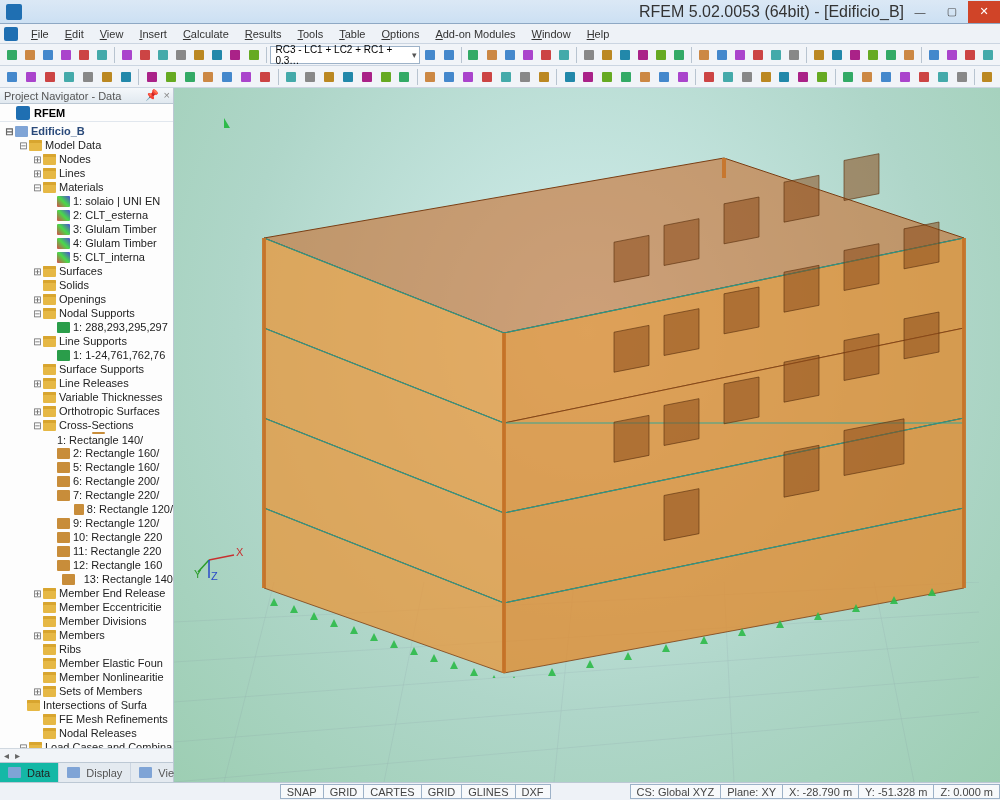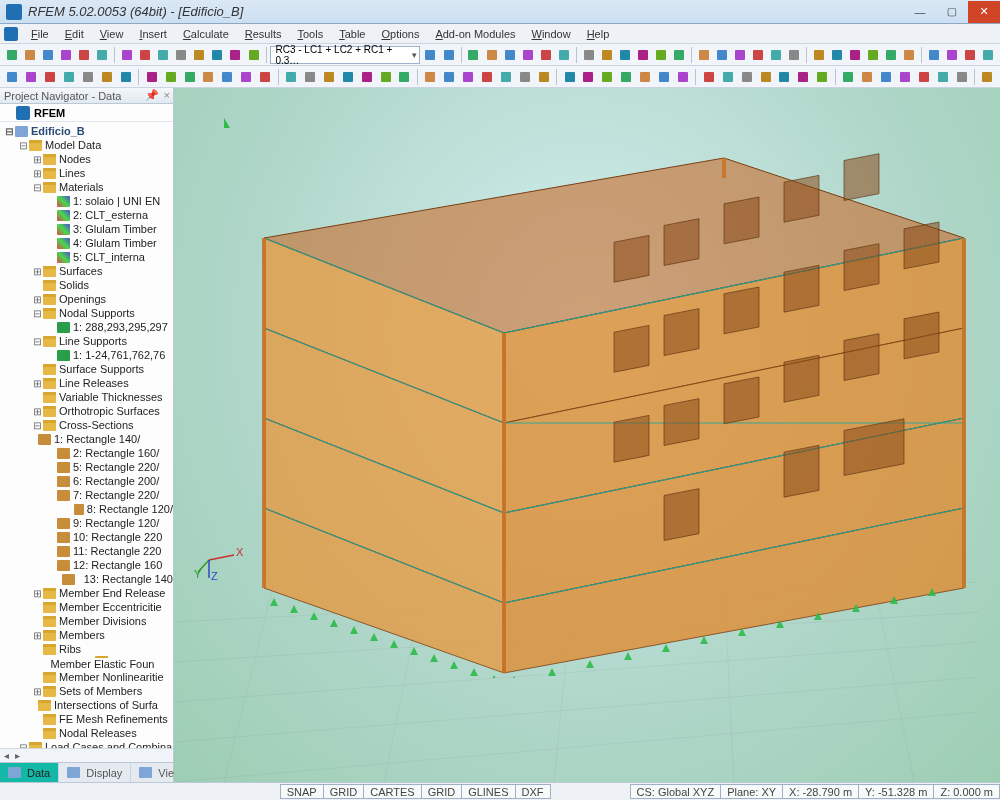--- a/index.html
+++ b/index.html
@@ -1,19 +1,19 @@
 <!DOCTYPE html>
 <html><head>
 <meta charset="utf-8">
 <style>
 * { margin: 0; padding: 0; box-sizing: border-box; font-family: "Segoe UI", Tahoma, sans-serif; font-size: 11px; }
 body { width: 1000px; height: 800px; overflow: hidden; background: #fff; display: flex; flex-direction: column; }
 .titlebar { height: 24px; background: linear-gradient(#dbe8f5,#cce0f3); display: flex; align-items: center; padding: 0 0 0 6px; border-bottom: 1px solid #8ea8c4; }
 .titlebar-icon { width: 16px; height: 16px; background: #1f6fb2; border-radius: 2px; margin-right: 6px; }
-.titlebar-title { flex: 1; text-align: left; color: #333; font-size: 13px; font-style: italic; }
+.titlebar-title { flex: 1; text-align: right; color: #333; font-size: 16px; }
 .winbtns { display: flex; }
 .winbtn { width: 32px; height: 22px; display: flex; align-items: center; justify-content: center; color: #444; }
 .winbtn.close { background: #d04428; color: #fff; }
 .menubar { height: 20px; background: #eef2f7; display: flex; align-items: center; padding-left: 20px; gap: 2px; border-bottom: 1px solid #cbd5e1; }
 .menubar .mitem { padding: 2px 7px; color: #333; cursor: default; }
 .menubar .mitem u { text-decoration: underline; }
 .toolbar-row { height: 22px; background: #f1f4f8; display: flex; align-items: center; padding: 0 4px; gap: 2px; border-bottom: 1px solid #cbd5e1; overflow: hidden; }
 .tb-btn { width: 18px; height: 18px; display: flex; align-items: center; justify-content: center; border-radius: 2px; }
 .tb-sep { width: 1px; height: 16px; background: #b8c4d0; margin: 0 2px; }
 .tb-combo { height: 18px; border: 1px solid #9db2c8; background: #fff; padding: 0 16px 0 4px; font-size: 10px; display: flex; align-items: center; position: relative; min-width: 110px; }
@@ -686,34 +686,34 @@
         <div class="tree-row" style="padding-left: 32px;">
           <span class="expander">⊞</span>
           <span class="node-icon ic-folder"></span>
           <span>Orthotropic Surfaces</span>
         </div>
         <div class="tree-row" style="padding-left: 32px;">
           <span class="expander">⊟</span>
           <span class="node-icon ic-folder"></span>
           <span>Cross-Sections</span>
         </div>
-        <div class="tree-row" style="padding-left: 27px;">
+        <div class="tree-row" style="padding-left: 27px; flex-direction: column;">
           <span class="expander"></span>
           <span class="node-icon ic-leaf"></span>
           <span>1: Rectangle 140/</span>
         </div>
         <div class="tree-row" style="padding-left: 46px;">
           <span class="expander"></span>
           <span class="node-icon ic-leaf"></span>
           <span>2: Rectangle 160/</span>
         </div>
         <div class="tree-row" style="padding-left: 46px;">
           <span class="expander"></span>
           <span class="node-icon ic-leaf"></span>
-          <span>5: Rectangle 220/</span>
+          <span>5: Rectangle 160/</span>
         </div>
         <div class="tree-row" style="padding-left: 46px;">
           <span class="expander"></span>
           <span class="node-icon ic-leaf"></span>
           <span>6: Rectangle 200/</span>
         </div>
         <div class="tree-row" style="padding-left: 46px;">
           <span class="expander"></span>
           <span class="node-icon ic-leaf"></span>
           <span>7: Rectangle 220/</span>
@@ -766,36 +766,36 @@
         <div class="tree-row" style="padding-left: 32px;">
           <span class="expander">⊞</span>
           <span class="node-icon ic-folder"></span>
           <span>Members</span>
         </div>
         <div class="tree-row" style="padding-left: 32px;">
           <span class="expander"></span>
           <span class="node-icon ic-folder"></span>
           <span>Ribs</span>
         </div>
-        <div class="tree-row" style="padding-left: 32px; flex-direction: column;">
+        <div class="tree-row" style="padding-left: 32px;">
           <span class="expander"></span>
           <span class="node-icon ic-folder"></span>
           <span>Member Elastic Foun</span>
         </div>
         <div class="tree-row" style="padding-left: 32px;">
           <span class="expander"></span>
           <span class="node-icon ic-folder"></span>
           <span>Member Nonlinearitie</span>
         </div>
         <div class="tree-row" style="padding-left: 32px;">
           <span class="expander">⊞</span>
           <span class="node-icon ic-folder"></span>
           <span>Sets of Members</span>
         </div>
-        <div class="tree-row" style="padding-left: 27px;">
+        <div class="tree-row" style="padding-left: 16px;">
           <span class="expander"></span>
           <span class="node-icon ic-folder"></span>
           <span>Intersections of Surfa</span>
         </div>
         <div class="tree-row" style="padding-left: 32px;">
           <span class="expander"></span>
           <span class="node-icon ic-folder"></span>
           <span>FE Mesh Refinements</span>
         </div>
         <div class="tree-row" style="padding-left: 32px;">

